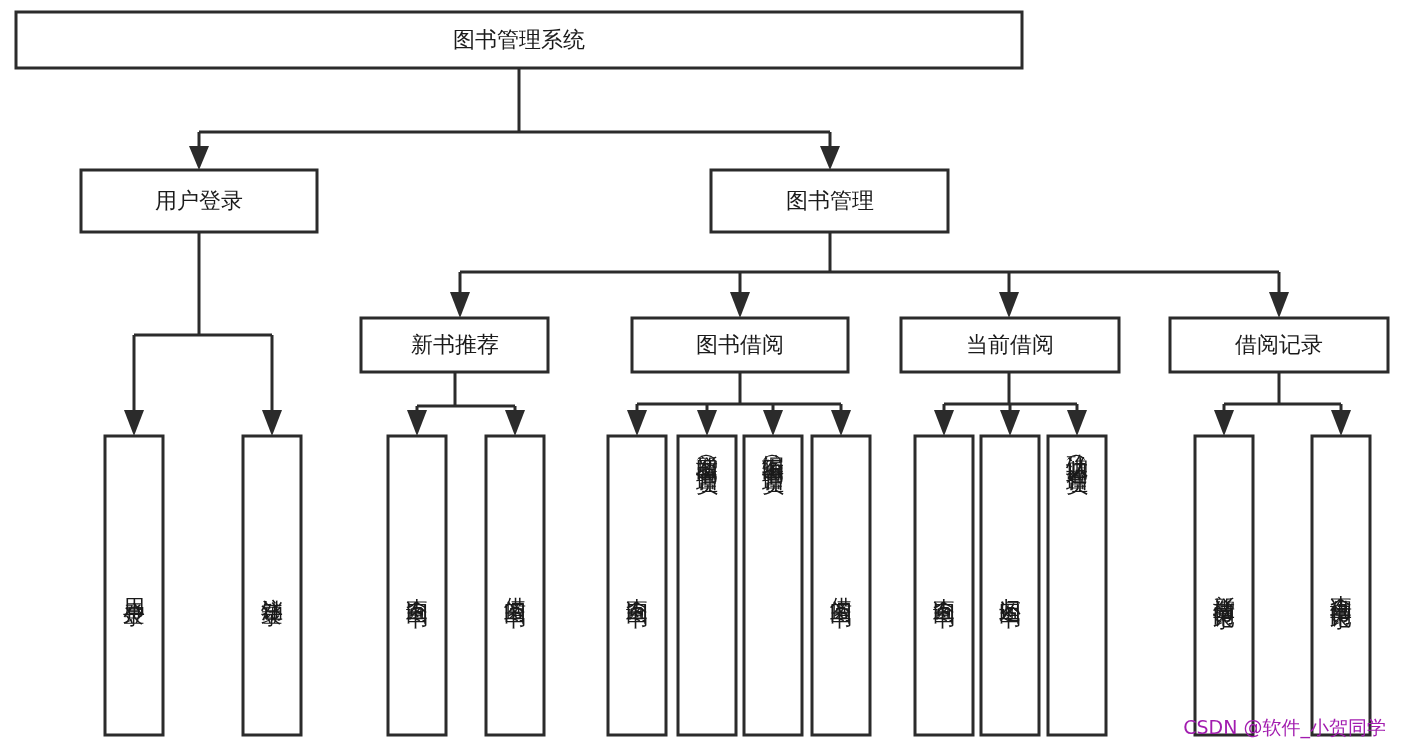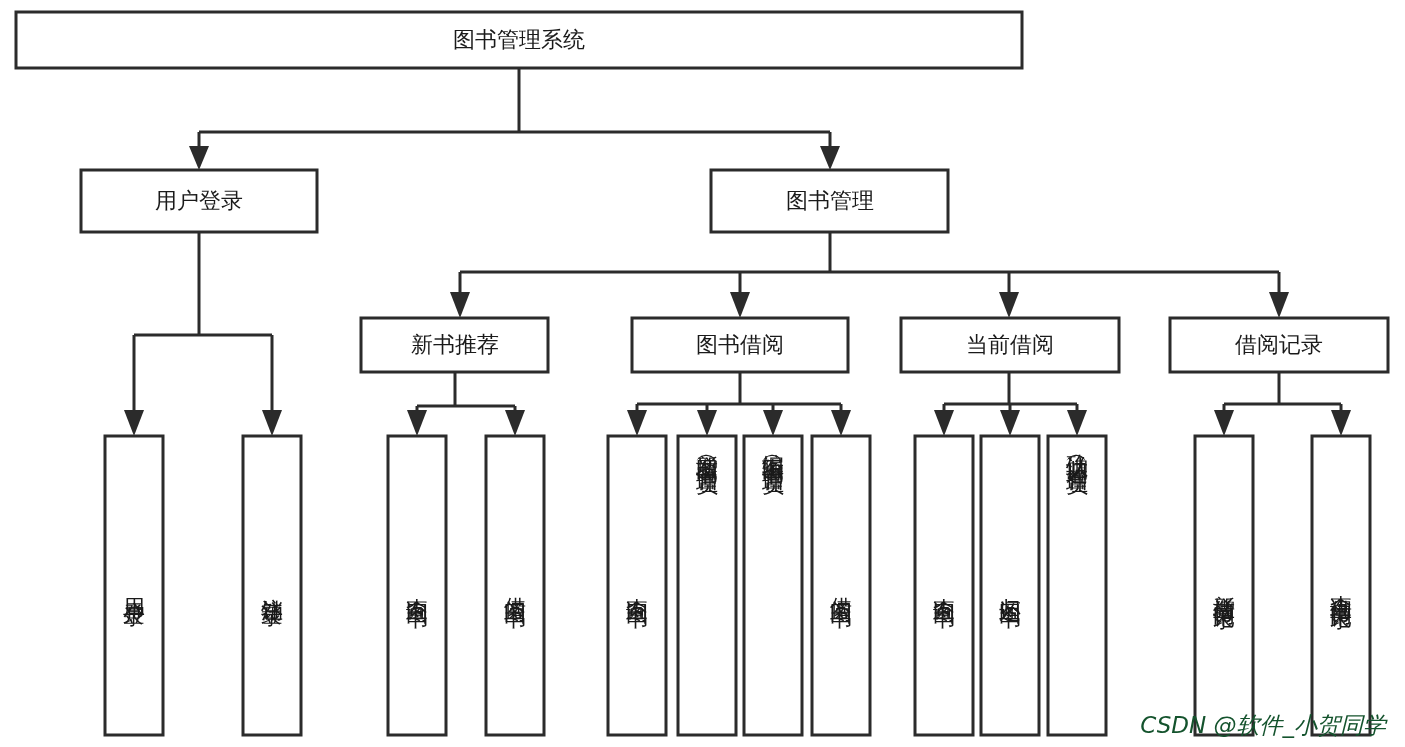--- a/index.html
+++ b/index.html
@@ -63,25 +63,24 @@
     line-height: 1.0;
     color: #1a1a1a;
     letter-spacing: 3px;
     white-space: nowrap;
   }
   .watermark {
     position: absolute;
     right: 8px;
     bottom: 6px;
     font-family: "DejaVu Sans", "Liberation Sans", sans-serif;
-    font-size: 23px;
-    color: #14532d;
+    font-size: 19px;
+    color: #a21caf;
     white-space: nowrap;
     pointer-events: none;
-    font-style: italic;
   }
 </style>
 </head>
 <body>
 
 <div id="diagram-root">
 
   <svg class="diagram-svg" viewBox="0 0 1405 747">
 
     <g>

